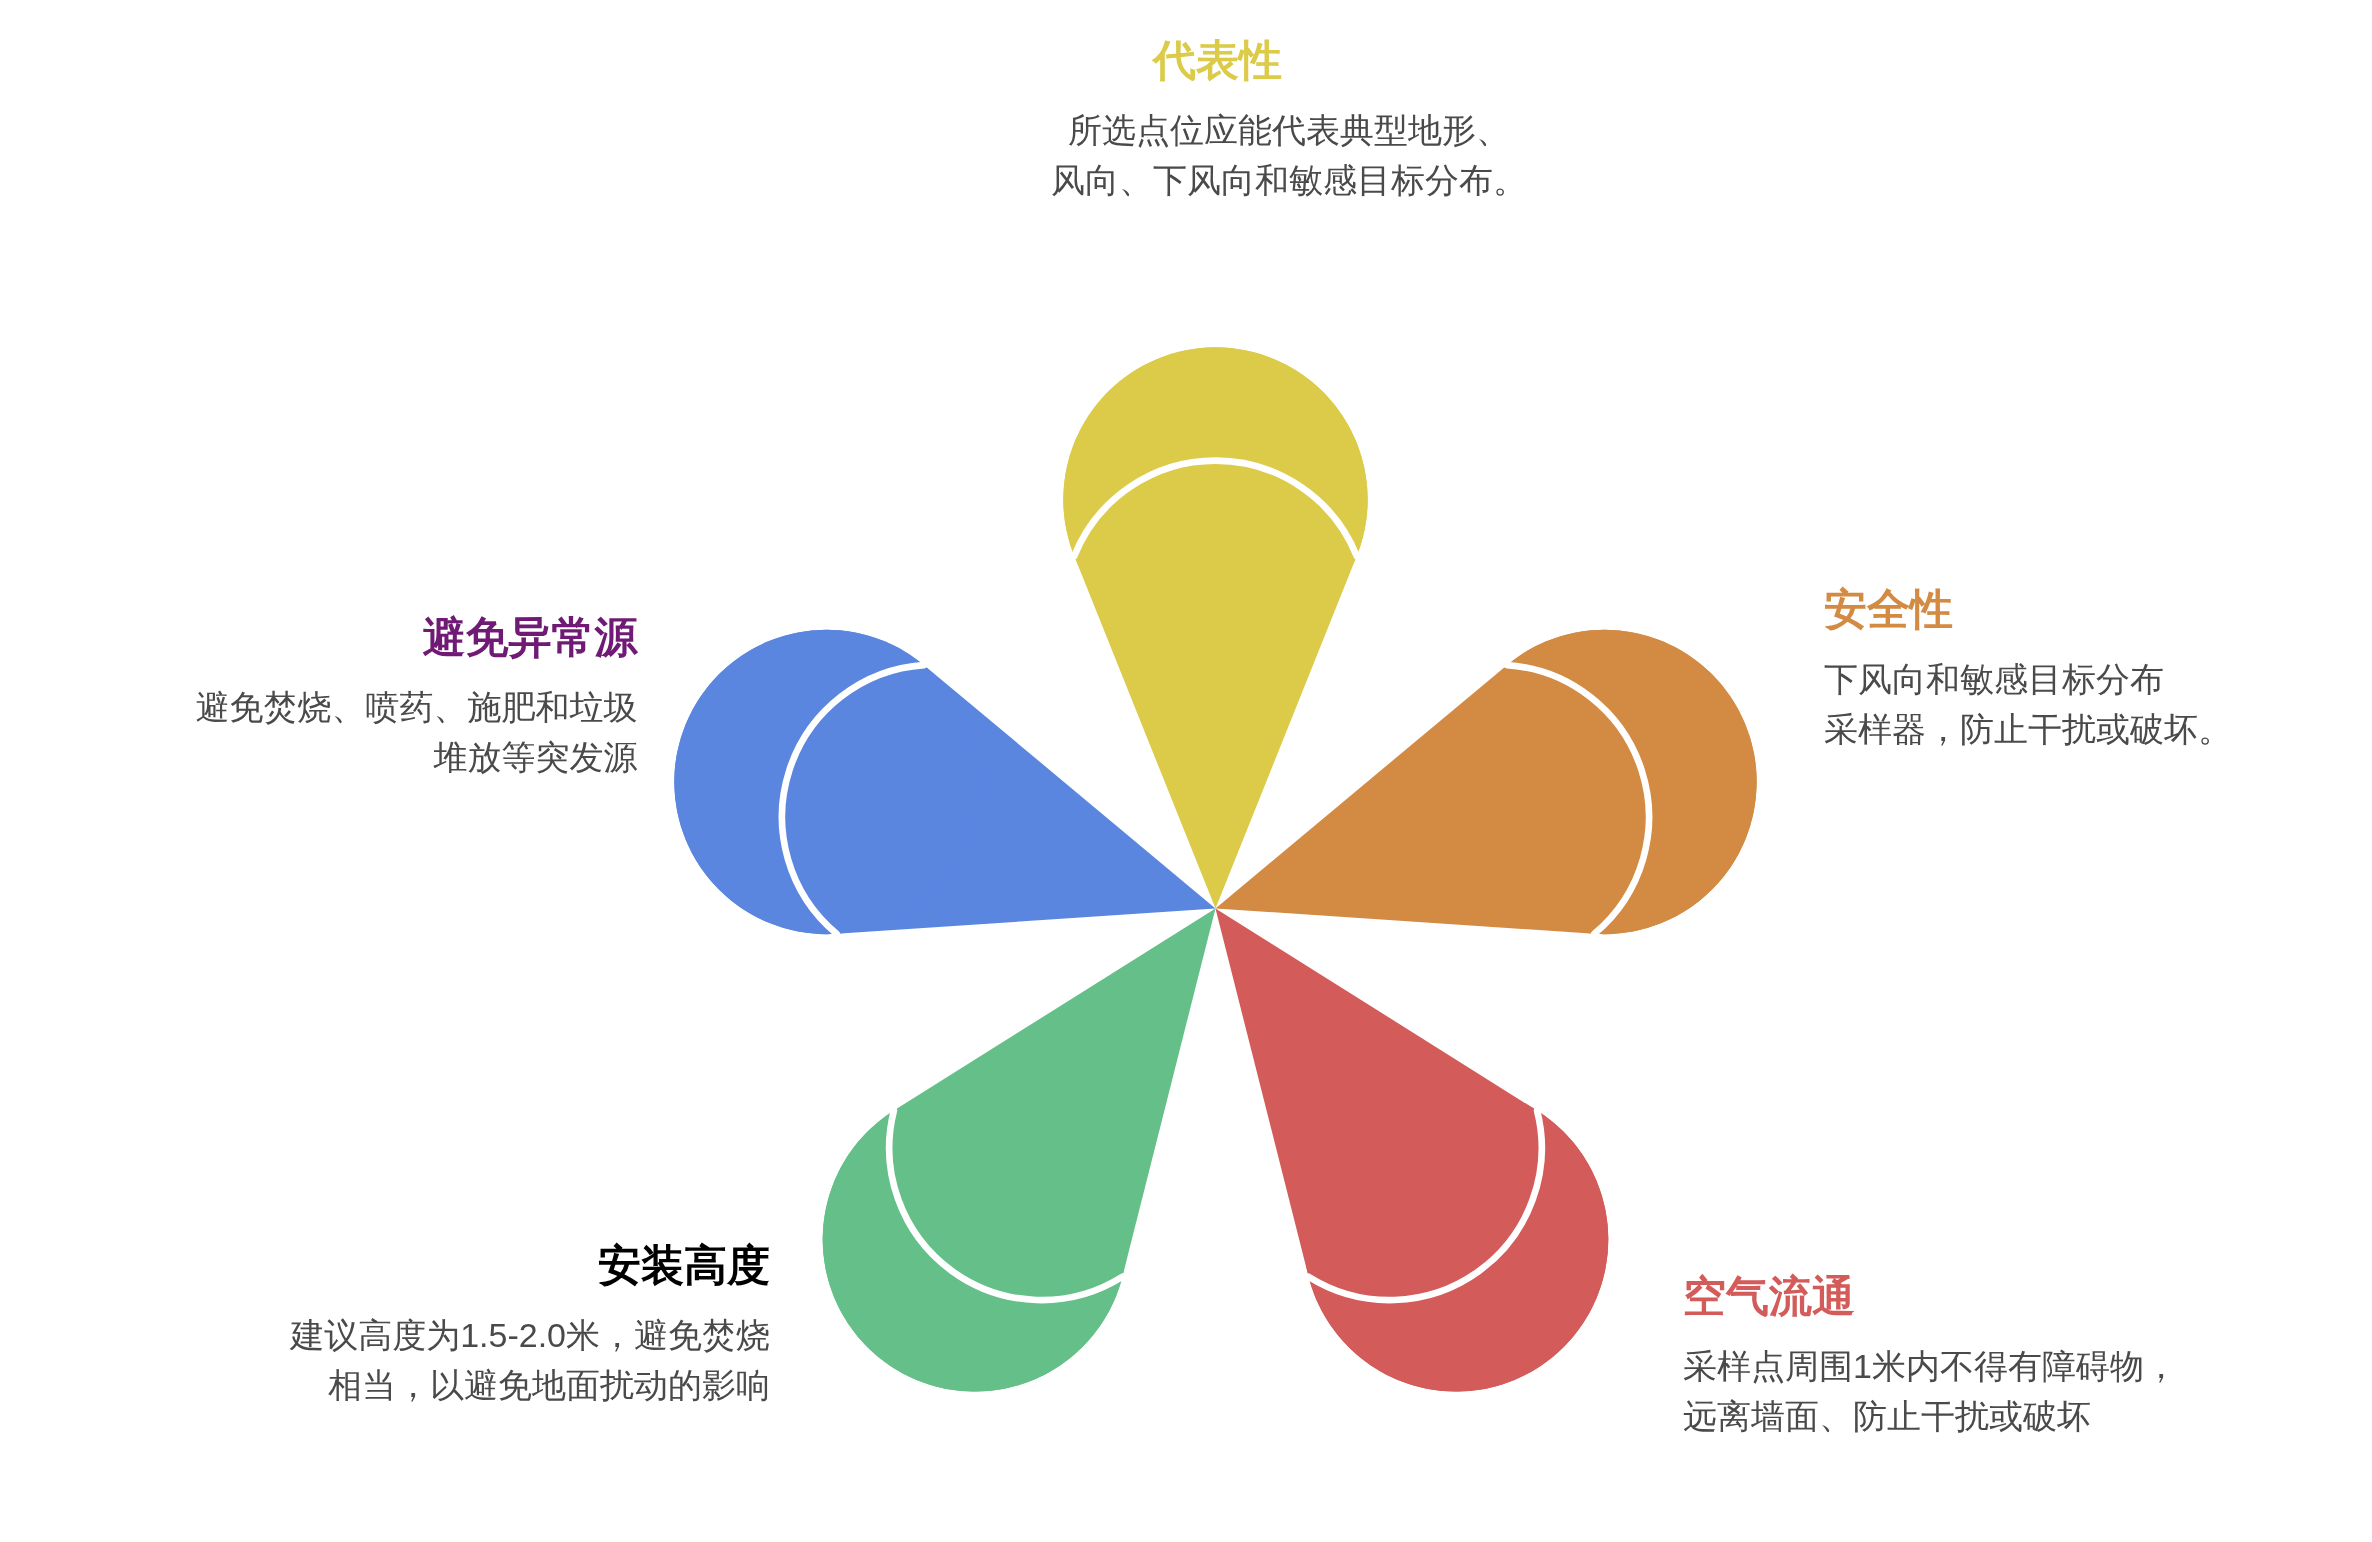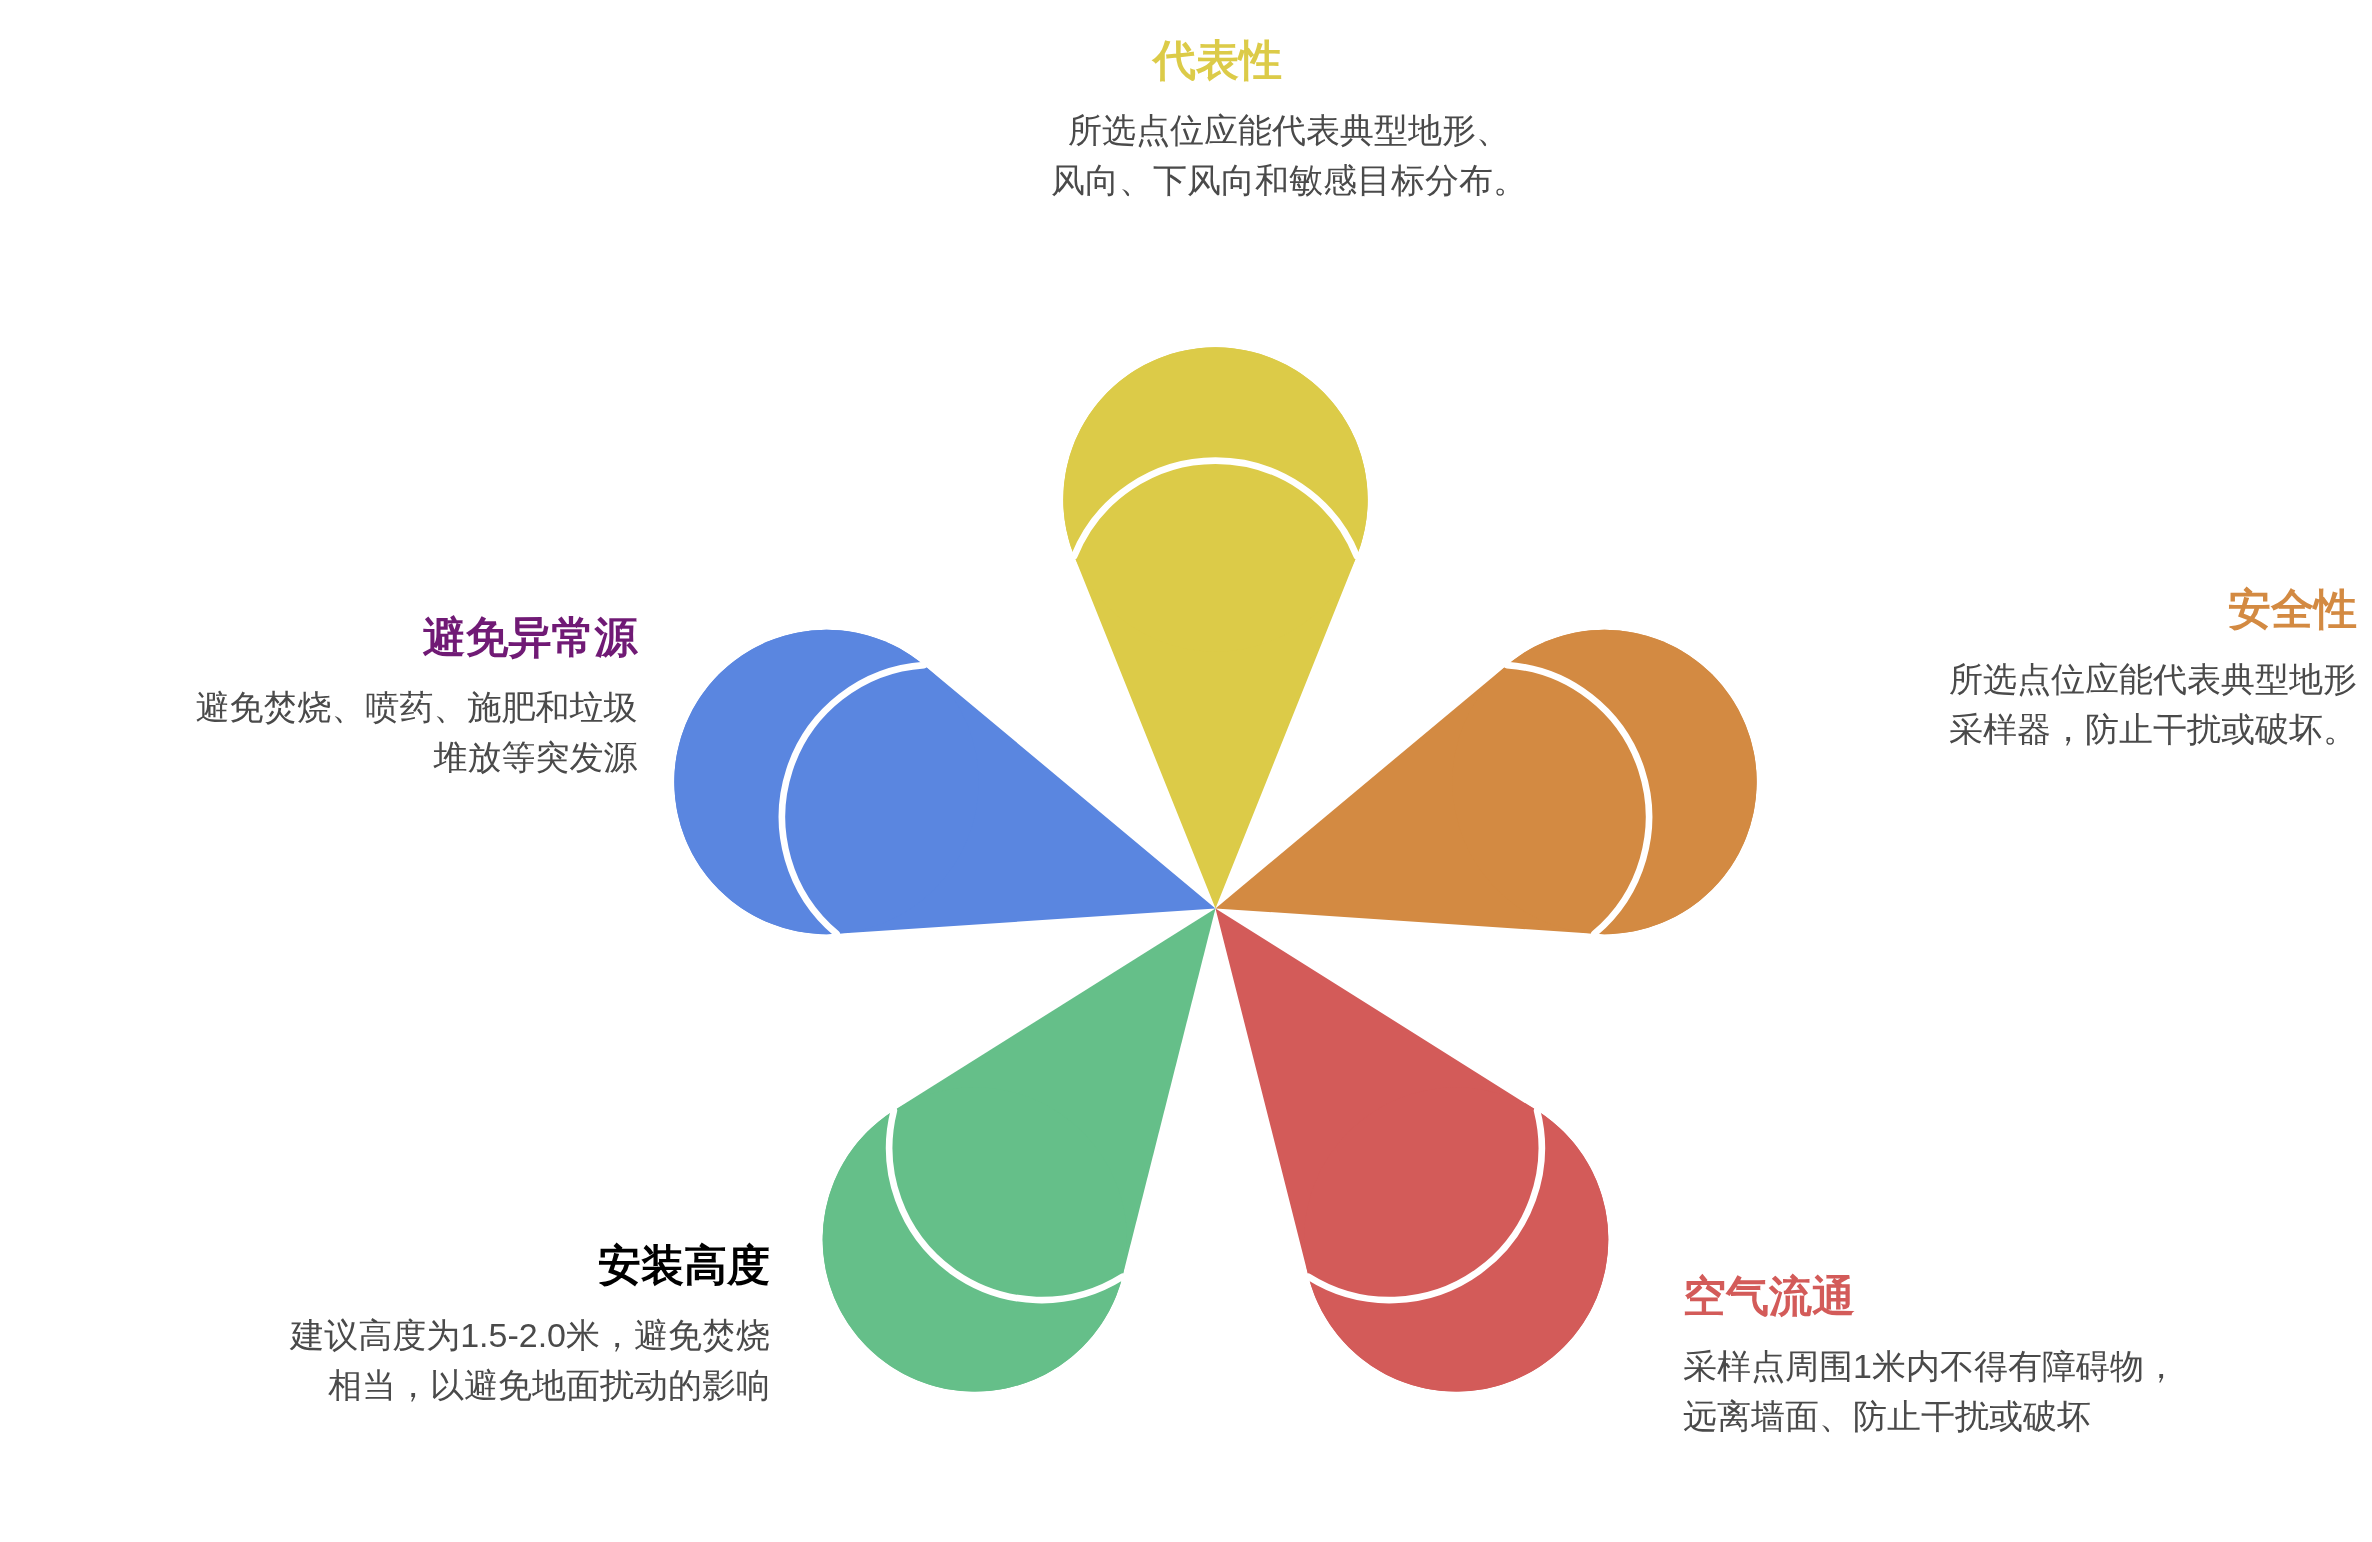--- a/index.html
+++ b/index.html
@@ -58,21 +58,21 @@
     text-align: center;
   }
   #block-representativeness .heading { color: #dccb48; }
   #block-representativeness .body { text-align: center; padding-left: 143px; }
 
   
   #block-safety {
     left: 1824px;
     top: 585px;
     width: 533px;
-    text-align: right;
+    text-align: left;
   }
   #block-safety .heading { color: #d38a42; }
 
   
   #block-air-circulation {
     left: 1683px;
     top: 1241px;
     width: 666px;
     text-align: left;
   }
@@ -132,21 +132,21 @@
   </svg>
 
   <div class="block" id="block-representativeness">
     <div class="heading">代表性</div>
     <div class="body">所选点位应能代表典型地形、
 风向、下风向和敏感目标分布。</div>
   </div>
 
   <div class="block" id="block-safety">
     <div class="heading">安全性</div>
-    <div class="body">所选点位应能代表典型地形
+    <div class="body">下风向和敏感目标分布
 采样器，防止干扰或破坏。</div>
   </div>
 
   <div class="block" id="block-air-circulation">
     <div class="heading">空气流通</div>
     <div class="body">采样点周围1米内不得有障碍物，
 远离墙面、防止干扰或破坏</div>
   </div>
 
   <div class="block" id="block-installation-height">

